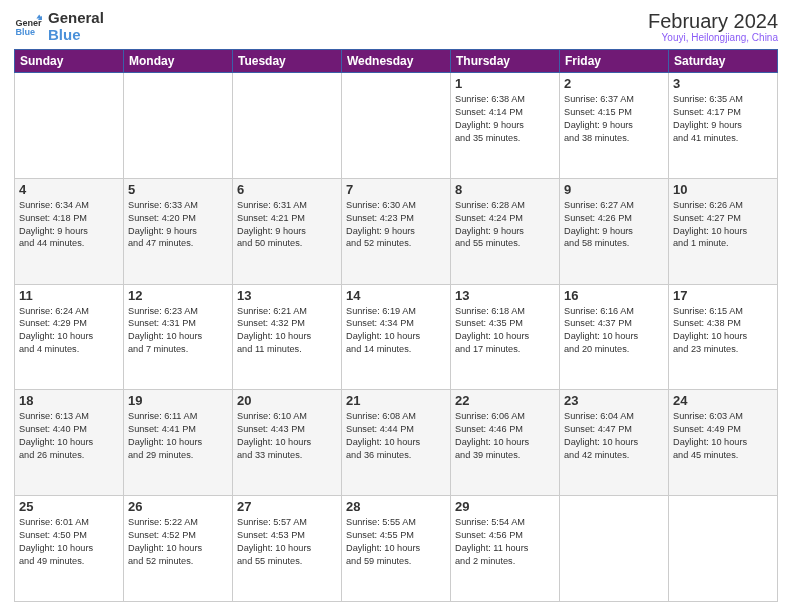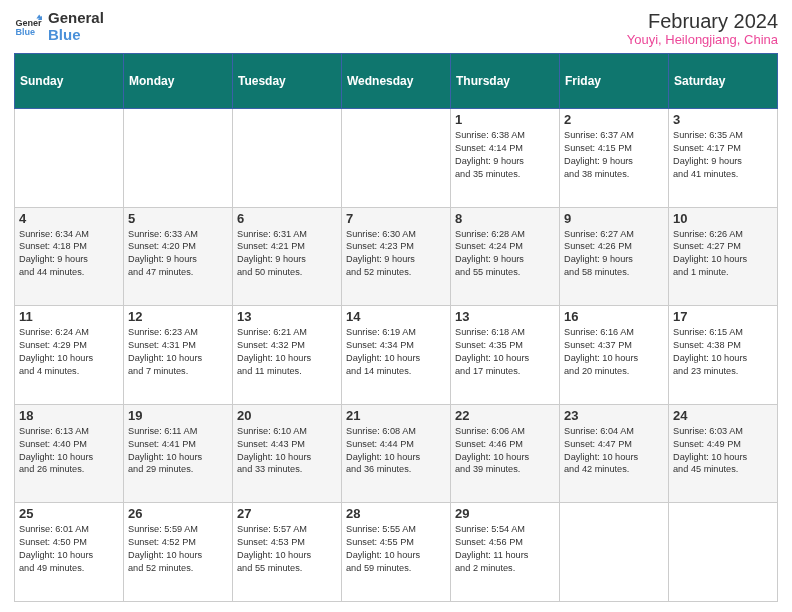--- a/index.html
+++ b/index.html
@@ -35,37 +35,37 @@
     .title-block {
       text-align: right;
     }
     .main-title {
       font-size: 20px;
       font-weight: normal;
       color: #333;
       line-height: 1.1;
     }
     .subtitle {
-      font-size: 13px;
-      color: #ec4899;
+      font-size: 10px;
+      color: #8b5cf6;
     }
     .calendar {
       flex: 1;
       border: 1px solid #ccc;
       border-collapse: collapse;
       width: 100%;
       table-layout: fixed;
     }
     .calendar th {
-      background-color: #0f766e;
+      background-color: #701a75;
       color: #fff;
       font-size: 12px;
       font-weight: bold;
       text-align: left;
-      padding: 20px 5px;
+      padding: 4px 5px;
       border: 1px solid #3a60a8;
     }
     .calendar td {
       border: 1px solid #ccc;
       vertical-align: top;
       padding: 3px 4px;
       font-size: 9.5px;
       color: #333;
       height: 88px;
     }
@@ -310,21 +310,21 @@
         <tr class="row-white">
           <td>
             <span class="day-number">25</span>
             <div class="day-info" style="white-space: pre-line;">Sunrise: 6:01 AM
 Sunset: 4:50 PM
 Daylight: 10 hours
 and 49 minutes.</div>
           </td>
           <td>
             <span class="day-number">26</span>
-            <div class="day-info" style="white-space: pre-line;">Sunrise: 5:59 AM
+            <div class="day-info" style="white-space: pre-line;">Sunrise: 5:22 AM
 Sunset: 4:52 PM
 Daylight: 10 hours
 and 52 minutes.</div>
           </td>
           <td>
             <span class="day-number">27</span>
             <div class="day-info" style="white-space: pre-line;">Sunrise: 5:57 AM
 Sunset: 4:53 PM
 Daylight: 10 hours
 and 55 minutes.</div>

